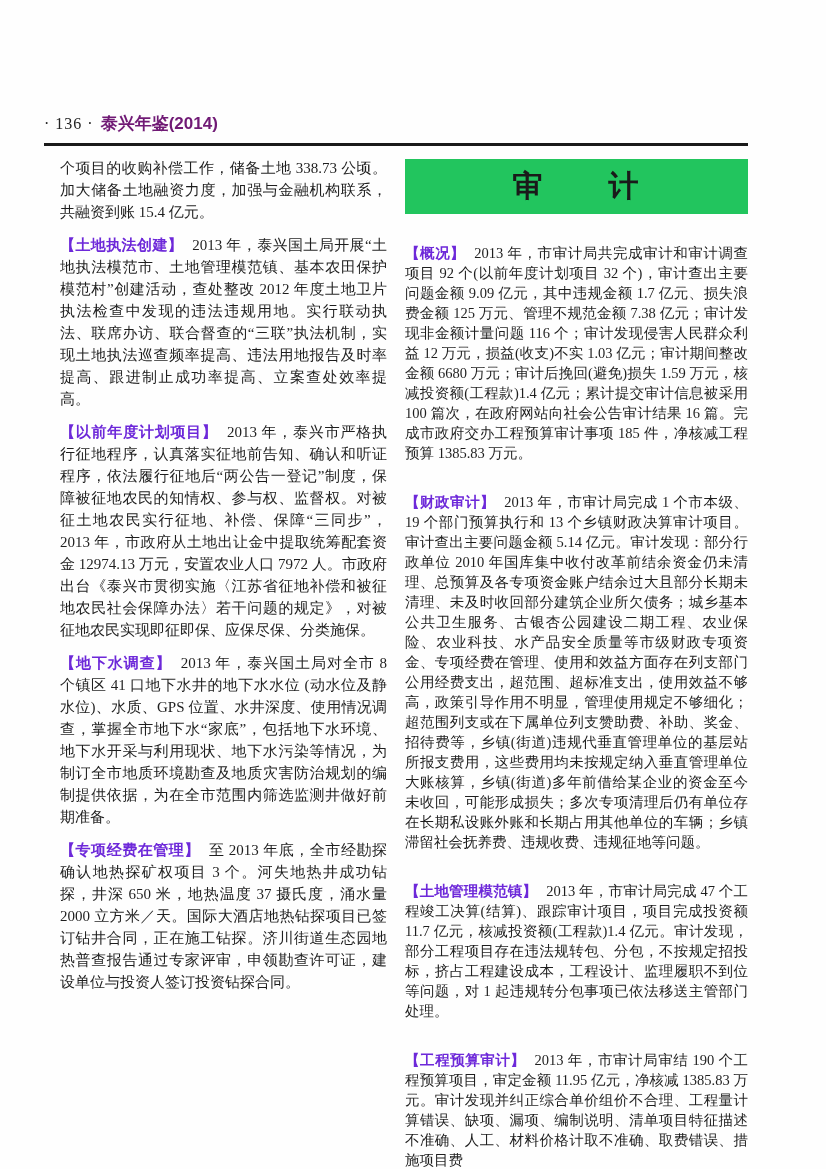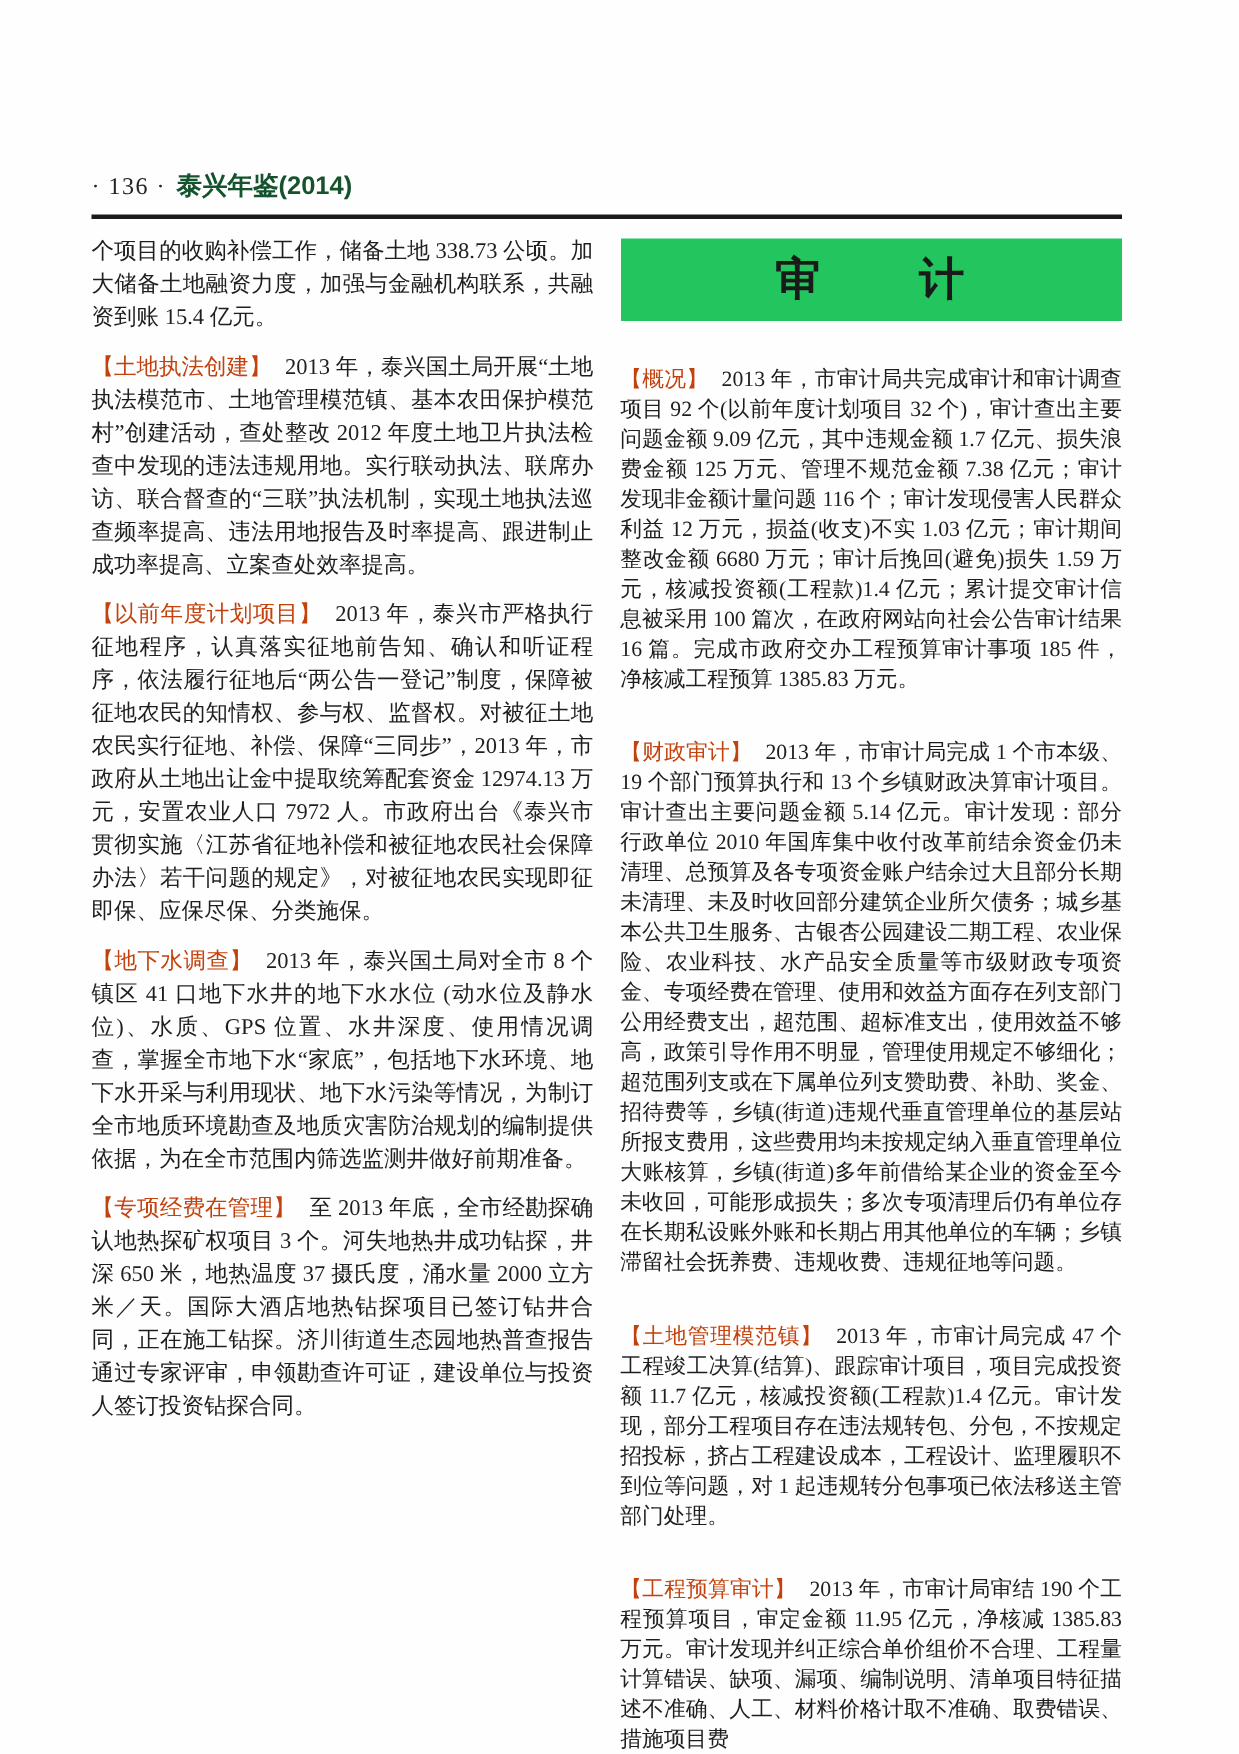--- a/index.html
+++ b/index.html
@@ -4,42 +4,42 @@
 <style>
   * { margin: 0; padding: 0; box-sizing: border-box; }
   html, body { width: 826px; }
   body {
     width: 826px; height: 1169px;
     background: #fefefe;
     color: #1e1e1e;
     font-family: "Liberation Serif", "DejaVu Serif", serif;
     overflow: hidden;
   }
-  .page { width: 826px; height: 1169px; padding: 112px 78px 0 61px; background: #fefefe; }
+  .page { width: 826px; height: 1169px; padding: 112px 78px 0 44px; background: #fefefe; }
 
   .page-header { display: flex; align-items: baseline; gap: 7px; }
   .pg-marker { font-size: 16px; letter-spacing: 1px; color: #242424; }
   .book-title {
     font-family: "Liberation Sans", "DejaVu Sans", sans-serif;
-    font-weight: bold; font-size: 17px; color: #14532d;
+    font-weight: bold; font-size: 17px; color: #701a75;
   }
   .rule { border: none; border-top: 3px solid #1a1a1a; margin-top: 8px; margin-bottom: 11px; }
 
   .columns { display: flex; gap: 18px; align-items: flex-start; }
   .col { flex: 1; min-width: 0; }
 
   .para { text-align: justify; }
-  .col-left .para { font-size: 15px; line-height: 22px; }
+  .col-left .para { font-size: 15px; line-height: 22px; margin-left: 16px; }
   .col-right .para { font-size: 14.5px; line-height: 20px; }
   .sec { margin-top: 11px; }
   .col-right .sec { margin-top: 29px; }
 
   .sec-head {
     font-family: "Liberation Sans", "DejaVu Sans", sans-serif;
-    font-weight: normal; color: #c2410c;
+    font-weight: bold; color: #6d28d9;
     margin-right: 9px;
   }
 
   .chapter-box {
     background: #22c55e;
     height: 55px; margin-top: 2px; margin-bottom: 26px;
     display: flex; align-items: center; justify-content: center;
   }
   .chapter-title {
     font-family: "Liberation Sans", "DejaVu Sans", sans-serif;

